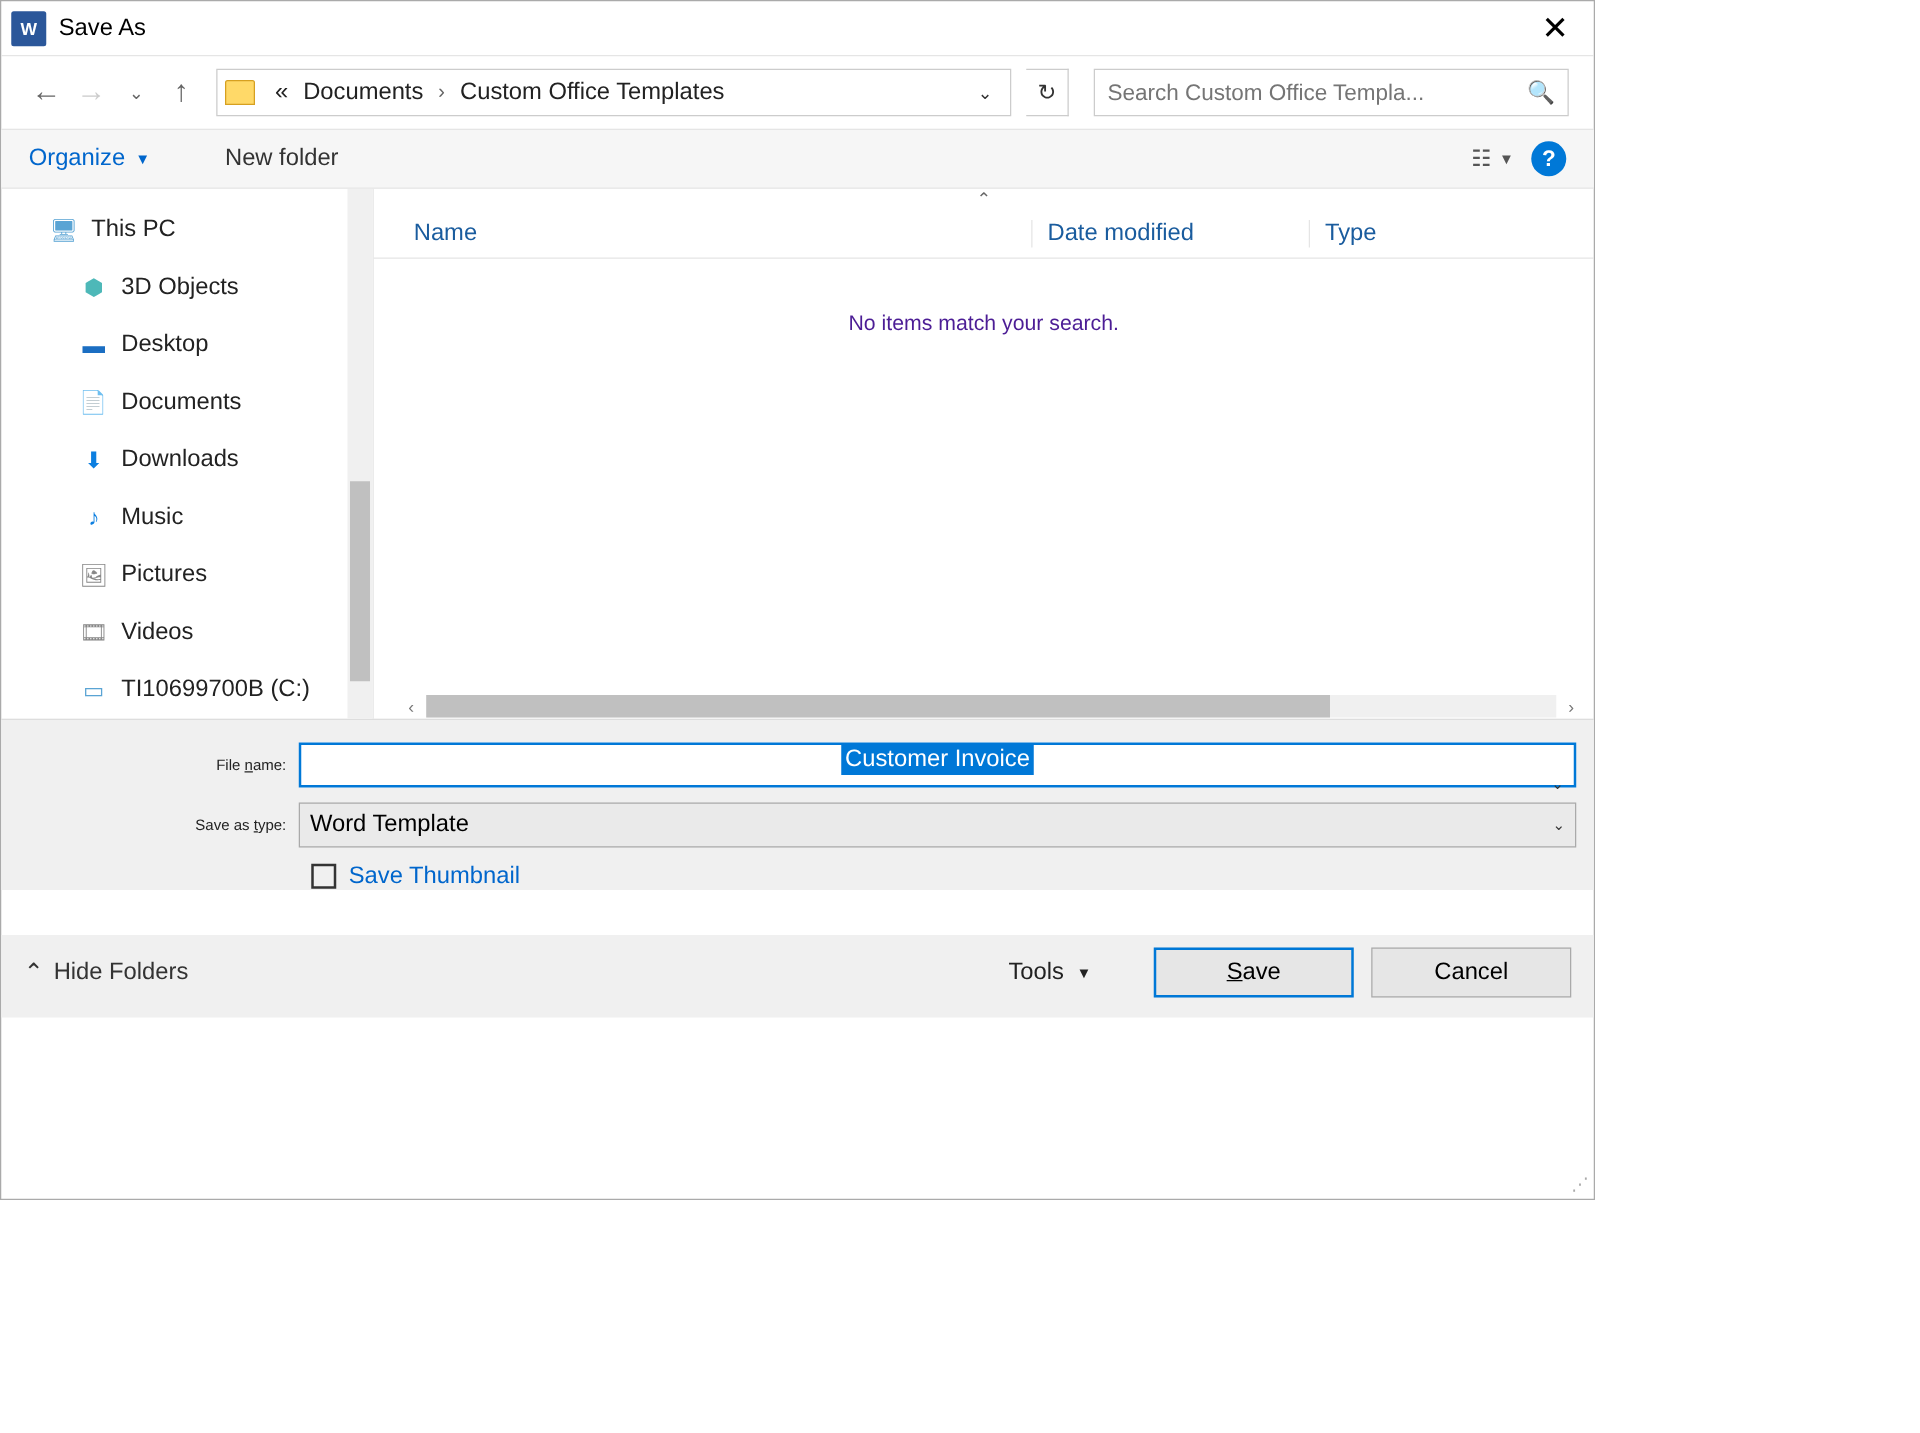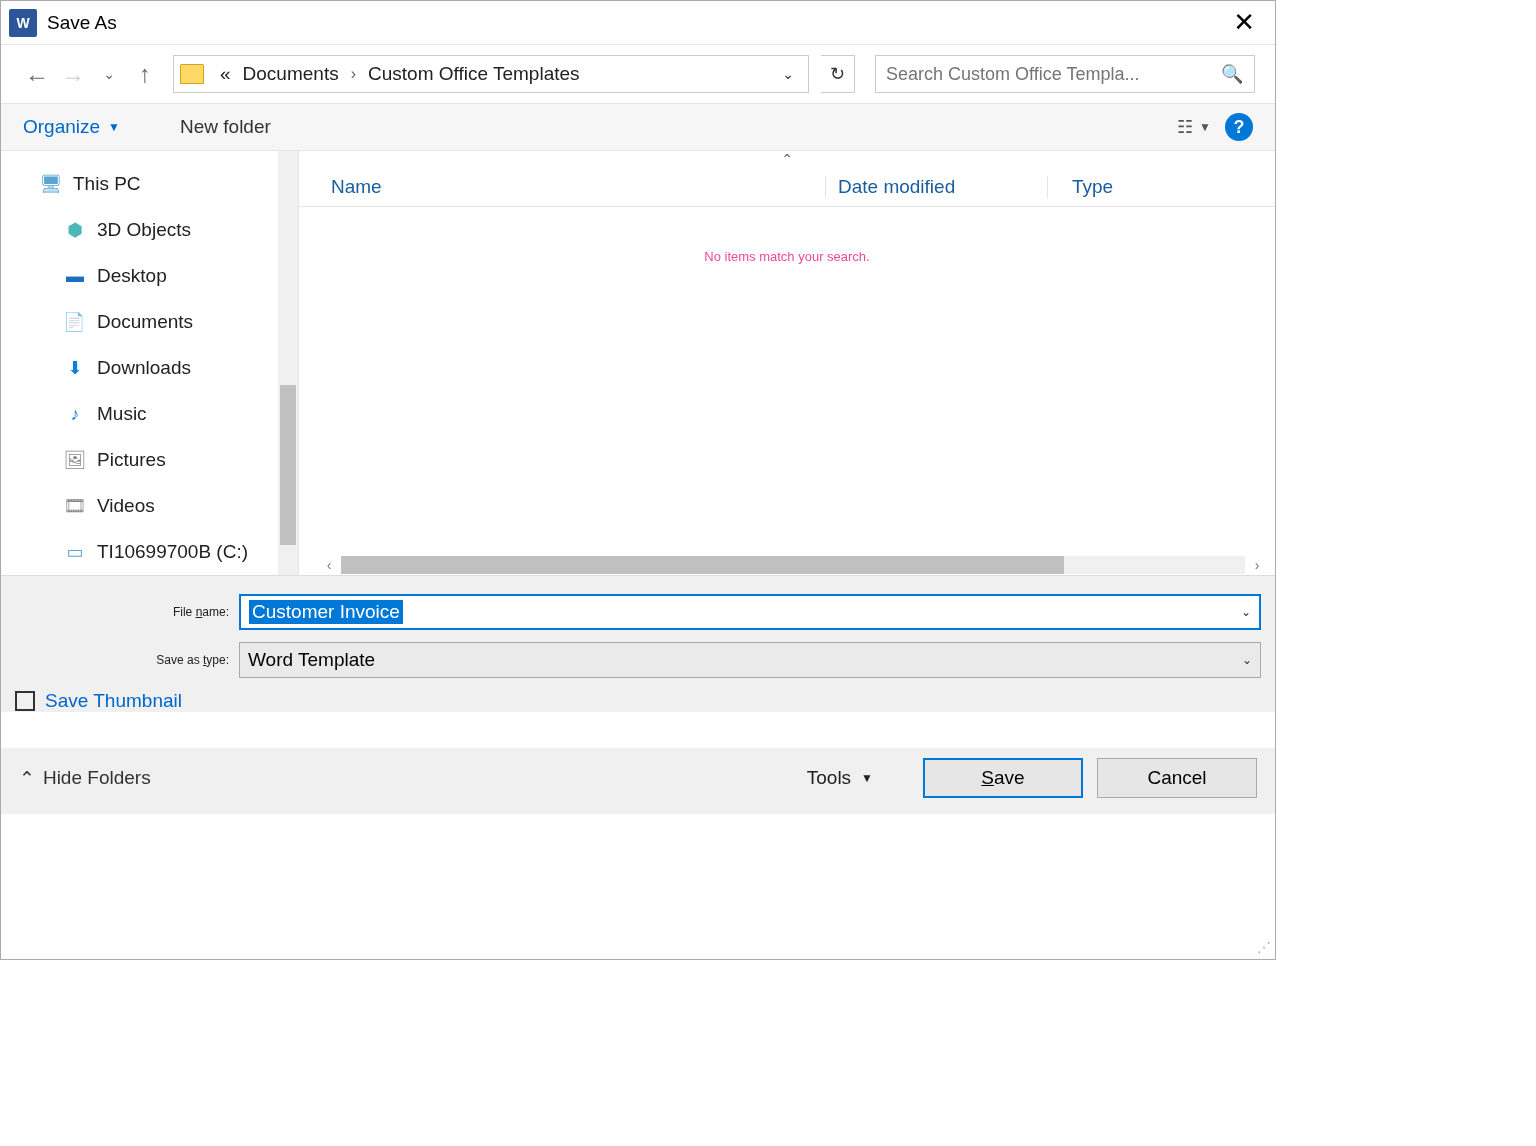--- a/index.html
+++ b/index.html
@@ -52,45 +52,45 @@
   .i-pic { color: #888; }
   .i-vid { color: #888; }
   .i-drive { color: #5aa4d4; }
 
   .filelist { flex: 1; display: flex; flex-direction: column; position: relative; }
   .collapse-caret { text-align: center; font-size: 14px; color: #666; height: 16px; }
   .columns { display: flex; border-bottom: 1px solid #e5e5e5; height: 40px; align-items: center; padding-left: 32px; }
   .columns .col { font-size: 19px; color: #1a5c9e; }
   .columns .col.name { width: 494px; }
   .columns .col.date { width: 222px; border-left: 1px solid #e5e5e5; padding-left: 12px; }
-  .columns .col.type { padding-left: 24px; border-left: 1px solid #e5e5e5; }
-  .empty-msg { text-align: center; font-size: 13px; color: #ec4899; margin-top: 42px; }
+  .columns .col.type { padding-left: 12px; border-left: 1px solid #e5e5e5; }
+  .empty-msg { text-align: center; font-size: 17px; color: #4c1d95; margin-top: 42px; }
   .hscroll { position: absolute; bottom: 0; left: 20px; right: 8px; height: 20px; display: flex; align-items: center; }
   .hscroll .arrow { width: 20px; text-align: center; color: #777; font-size: 14px; }
   .hscroll .track { flex: 1; height: 18px; background: #f0f0f0; margin: 0 2px; position: relative; }
   .hscroll .track .thumb { position: absolute; left: 0; top: 0; height: 18px; width: 80%; background: #c0c0c0; }
 
   
   .formarea { background: #f0f0f0; padding: 18px 14px 0 14px; border-top: 1px solid #ddd; }
   .form-row { display: flex; align-items: center; margin-bottom: 12px; }
   .form-row .label { width: 224px; text-align: right; font-size: 12px; color: #222; padding-right: 10px; }
   .form-row .field { flex: 1; }
   .combo { height: 36px; border: 1px solid #aaa; background: #fff; display: flex; align-items: center; padding: 0 8px; font-size: 19px; position: relative; }
-  .combo.focused { border: 2px solid #0078d7; }
+  .combo.focused { border: 2px solid #0078d7; flex-direction: column; }
   .combo .selected-text { background: #0078d7; color: #fff; padding: 1px 3px; }
   .combo .chev { margin-left: auto; font-size: 12px; color: #333; }
   .combo.grey { background: #eaeaea; justify-content: flex-end; }
 
   .meta-row { display: flex; align-items: center; margin-top: 26px; margin-bottom: 18px; }
   .meta-row .mlabel { font-size: 19px; color: #888; }
   .meta-row .authors-l { width: 224px; text-align: right; padding-right: 10px; }
   .meta-row .tags-l { margin-left: 310px; margin-right: 18px; }
   .meta-row .addtag { font-size: 19px; color: #0066cc; cursor: pointer; }
 
-  .thumb-row { display: flex; align-items: center; margin-bottom: 36px; }
+  .thumb-row { display: flex; align-items: center; margin-left: 234px; margin-bottom: 36px; }
   .thumb-row .cb { width: 20px; height: 20px; border: 2px solid #333; margin-right: 10px; }
   .thumb-row .cblabel { font-size: 19px; color: #0066cc; }
 
   .button-row { display: flex; align-items: center; padding: 10px 18px 16px 18px; }
   .hide-folders { display: flex; align-items: center; gap: 8px; font-size: 19px; color: #333; cursor: pointer; }
   .tools { margin-left: auto; font-size: 19px; color: #222; display: flex; align-items: center; gap: 10px; margin-right: 36px; cursor: pointer; }
   .btn { width: 160px; height: 40px; font-size: 19px; display: flex; align-items: center; justify-content: center; cursor: pointer; margin-left: 14px; }
   .btn.save { border: 2px solid #0078d7; background: #e6e6e6; }
   .btn.cancel { border: 1px solid #aaa; background: #e6e6e6; }
   .resize-grip { position: absolute; right: 4px; bottom: 4px; font-size: 14px; color: #aaa; }

